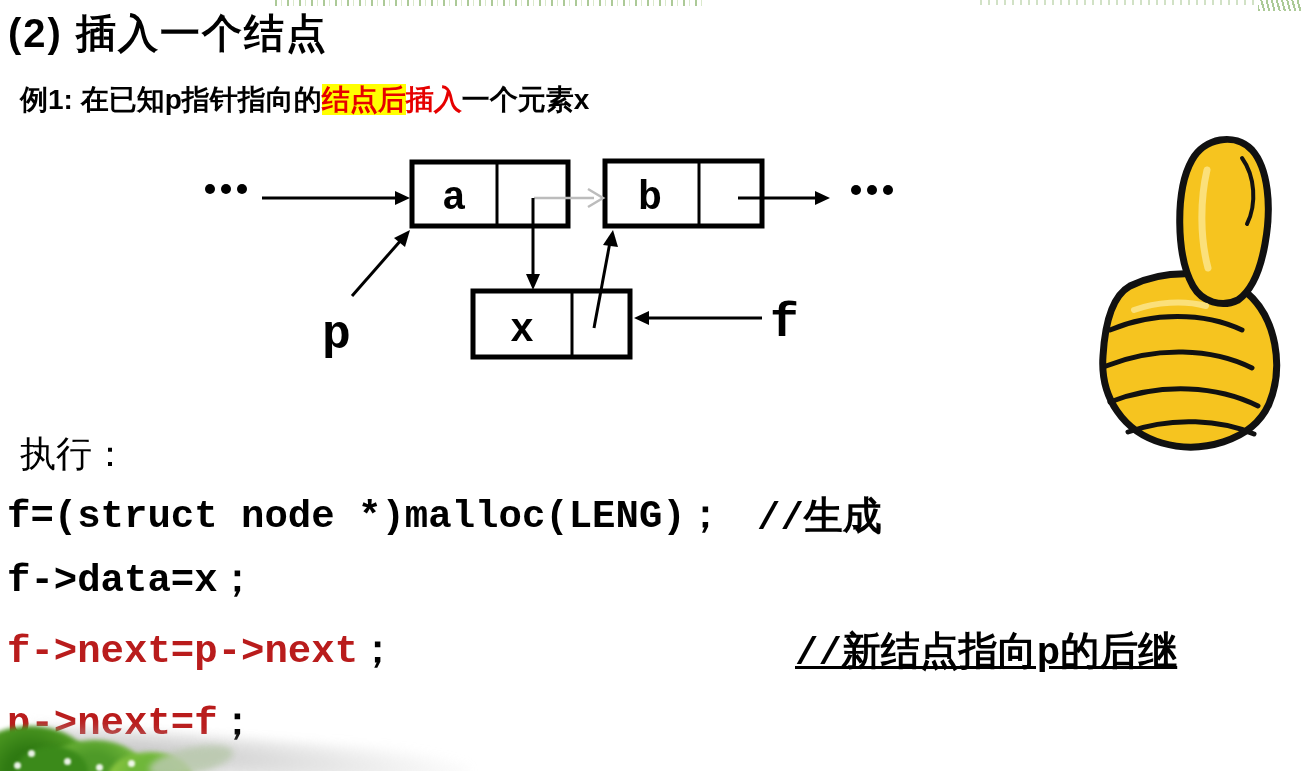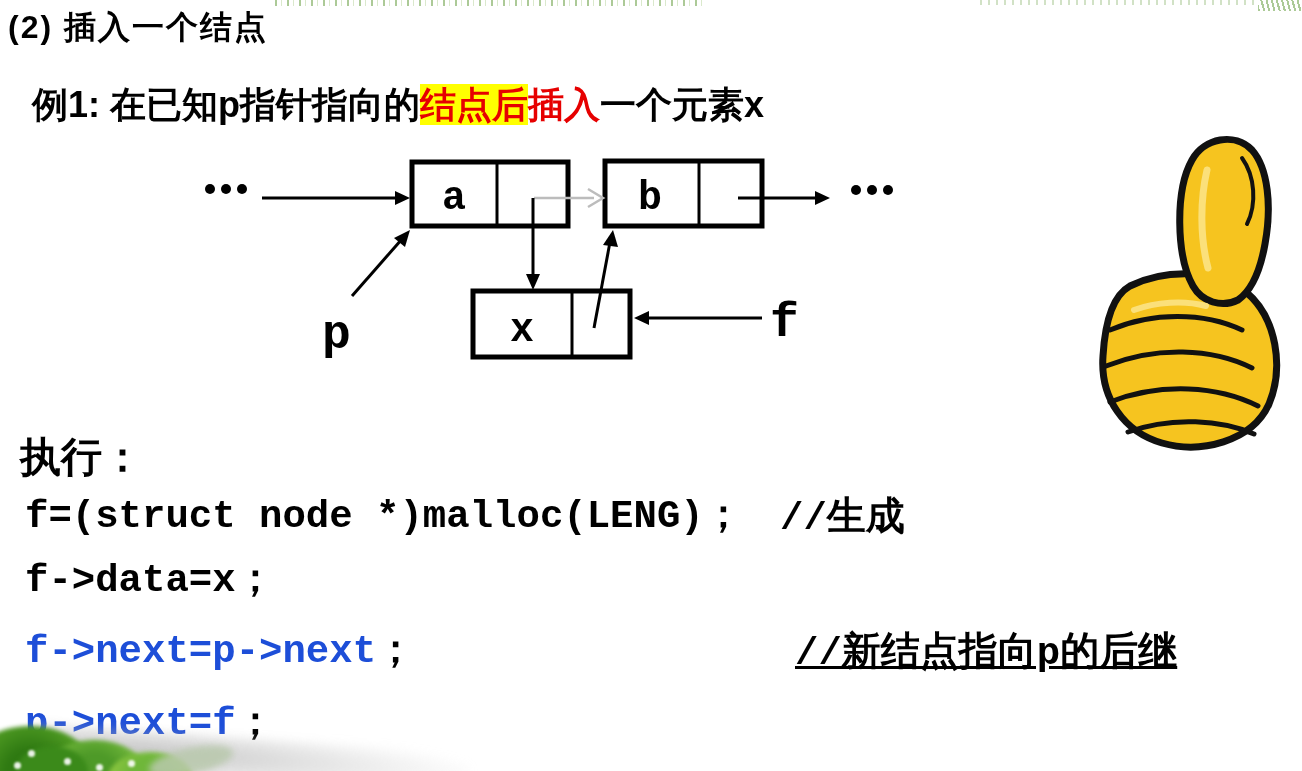--- a/index.html
+++ b/index.html
@@ -10,49 +10,49 @@
   
   .grass{position:absolute;top:0;filter:blur(.6px);}
   .grass-mid{left:275px;width:430px;height:6px;
     background:repeating-linear-gradient(90deg,rgba(104,158,66,.55) 0 2px,transparent 2px 6px,rgba(150,192,110,.35) 6px 7px,transparent 7px 12px);}
   .grass-right{left:980px;width:280px;height:5px;
     background:repeating-linear-gradient(90deg,rgba(104,158,66,.3) 0 2px,transparent 2px 8px);}
   .grass-corner{left:1258px;width:44px;height:11px;
     background:repeating-linear-gradient(75deg,rgba(104,158,66,.55) 0 2px,transparent 2px 5px);}
 
   .page-title{
-    position:absolute;left:8px;top:6px;font-size:32px;font-weight:bold;
+    position:absolute;left:8px;top:6px;font-size:40px;font-weight:bold;
     letter-spacing:2px;white-space:nowrap;
   }
   .example-line{
-    position:absolute;left:32px;top:81px;font-size:36px;font-weight:bold;white-space:nowrap;
+    position:absolute;left:20px;top:81px;font-size:28px;font-weight:bold;white-space:nowrap;
   }
   .example-line .hl{color:#e60000;background:#ffff00;}
   .example-line .em{color:#e60000;}
 
   .diagram-svg{position:absolute;left:0;top:0;}
 
   .thumb-svg{position:absolute;left:1072px;top:128px;}
 
   .exec-label{
-    position:absolute;left:20px;top:430px;font-size:41px;font-weight:bold;white-space:nowrap;
+    position:absolute;left:20px;top:430px;font-size:36px;font-weight:normal;white-space:nowrap;
   }
   .code-row{position:absolute;left:0;top:0;width:1302px;height:52px;}
   .code-text{
-    position:absolute;left:25px;top:0;font-size:39px;font-weight:bold;white-space:nowrap;
+    position:absolute;left:7px;top:0;font-size:39px;font-weight:bold;white-space:nowrap;
     font-family:"Liberation Mono","DejaVu Sans Mono",monospace;
   }
   .code-text .semi{color:#000;}
-  .red-code{color:#1d4ed8;}
+  .red-code{color:#b91c1c;}
   .comment-text{
     position:absolute;top:2px;font-size:39px;font-weight:bold;white-space:nowrap;
     font-family:"Liberation Mono","DejaVu Sans Mono",monospace;color:#000;
   }
   .row1{top:487px;} .row2{top:551px;} .row3{top:622px;} .row4{top:694px;}
-  .cmt-a{left:757px;margin-left:23px;} .cmt-b{left:795px;text-decoration:underline;}
+  .cmt-a{left:757px;} .cmt-b{left:795px;text-decoration:underline;}
 
   
   .bush{position:absolute;left:0;top:710px;width:520px;height:61px;overflow:hidden;}
   .bush div{position:absolute;}
   .bush-shadow{left:30px;top:28px;width:440px;height:52px;transform:rotate(4deg);
     background:radial-gradient(ellipse at 25% 40%,rgba(150,150,150,.55),rgba(200,200,200,.25) 55%,transparent 75%);
     filter:blur(5px);}
   .blob{border-radius:50%;filter:blur(2px);}
   .blob1{left:-35px;top:16px;width:130px;height:95px;background:radial-gradient(circle,#2f7a12 30%,#57a327 75%);}
   .blob2{left:42px;top:30px;width:105px;height:72px;background:radial-gradient(circle,#4e9a28 35%,#79bd3f 80%);}

